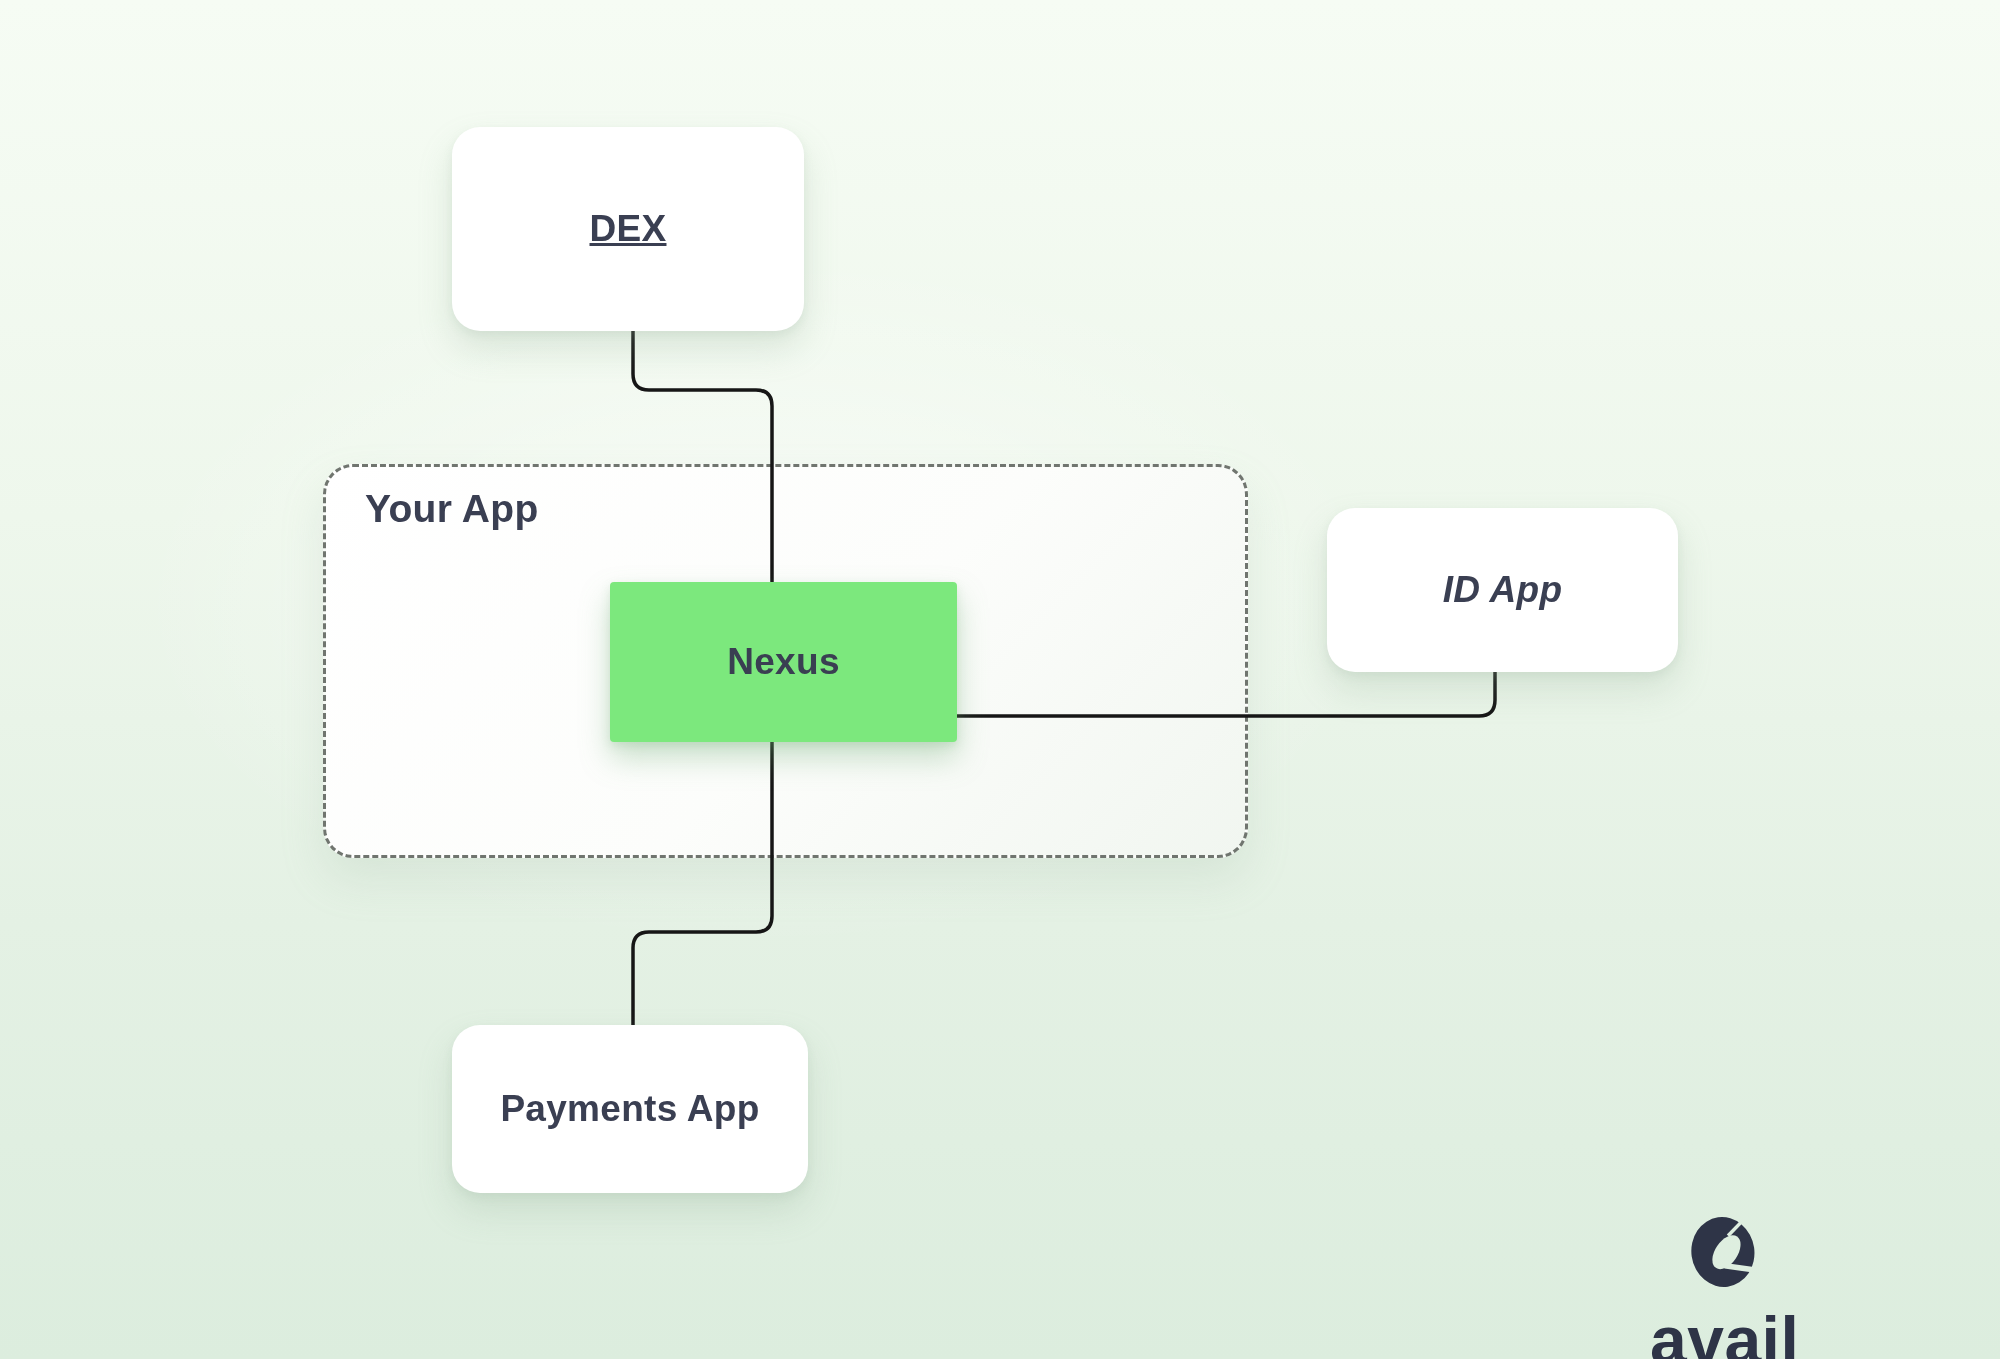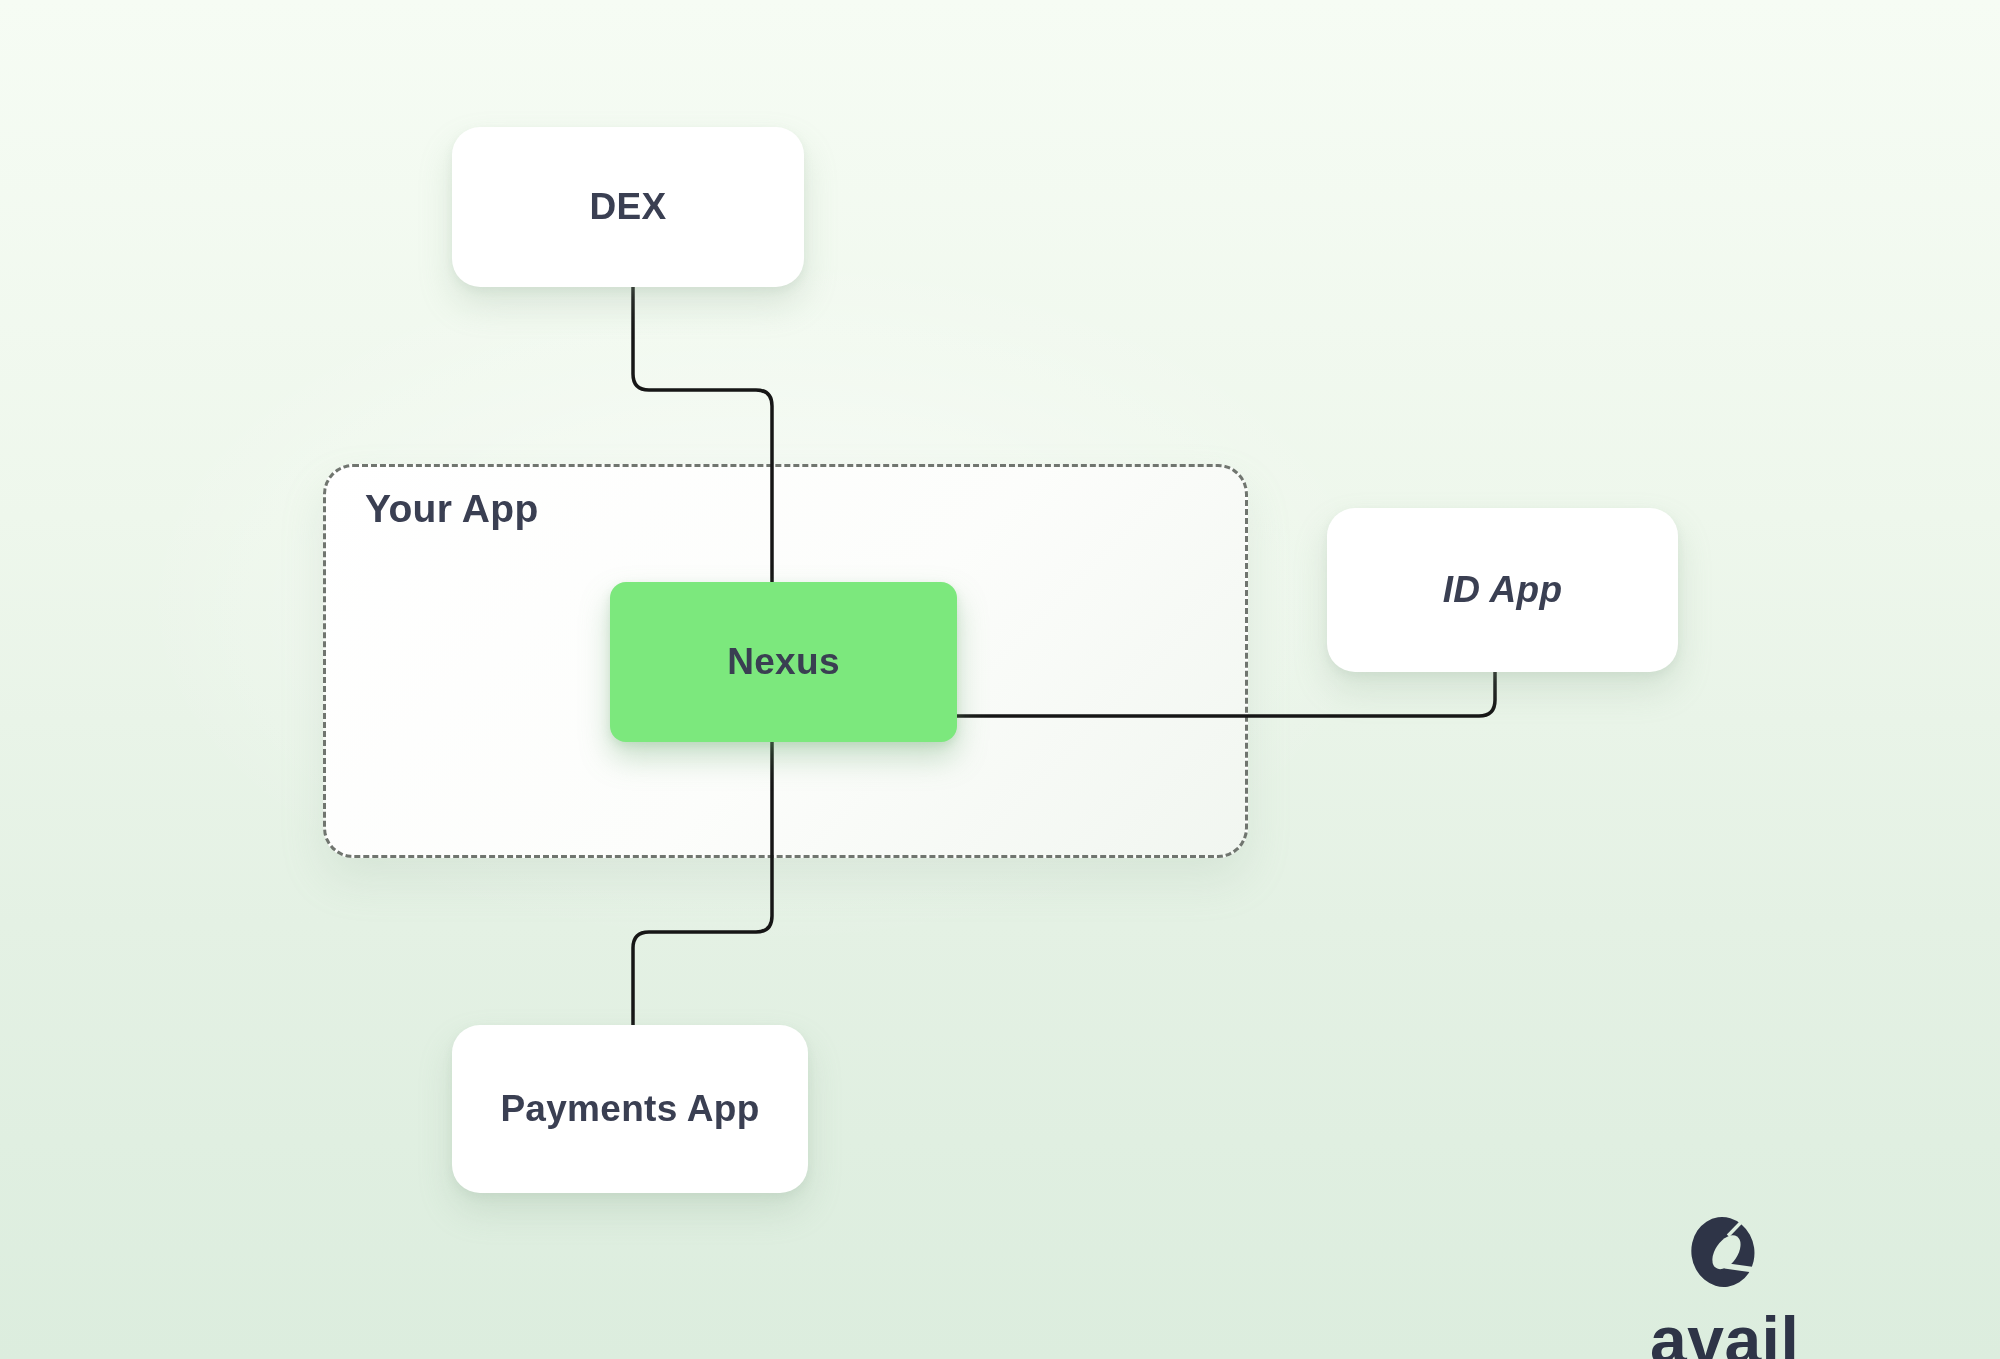--- a/index.html
+++ b/index.html
@@ -32,28 +32,28 @@
     justify-content: center;
     background: var(--card-fill);
     border-radius: 28px;
     box-shadow: 0 18px 34px rgba(141, 171, 148, 0.24), 0 4px 10px rgba(141, 171, 148, 0.14);
     color: var(--label-text);
     font-size: 37px;
     font-weight: 700;
     letter-spacing: 0.3px;
   }
 
-  .node-dex      { left: 452px;  top: 127px;  width: 352px; height: 160px; }
+  .node-dex      { left: 452px;  top: 127px;  width: 352px; height: 204px; text-decoration: underline; }
   .node-id-app   { left: 1327px; top: 508px;  width: 351px; height: 164px; font-style: italic; }
   .node-payments { left: 452px;  top: 1025px; width: 356px; height: 168px; }
 
   .node-nexus {
     left: 610px; top: 582px; width: 347px; height: 160px;
     background: var(--nexus-fill);
-    border-radius: 16px;
+    border-radius: 4px;
     box-shadow: 0 16px 30px rgba(106, 168, 112, 0.35), 0 4px 10px rgba(106, 168, 112, 0.18);
   }
 
   .app-frame {
     position: absolute;
     left: 323px; top: 464px; width: 925px; height: 394px;
     border: 3px dashed var(--dashed-border);
     border-radius: 30px;
     background: linear-gradient(135deg, #ffffff 0%, #fcfdfb 55%, #f1f6f0 100%);
     box-shadow: 0 22px 44px rgba(150, 176, 156, 0.18);

